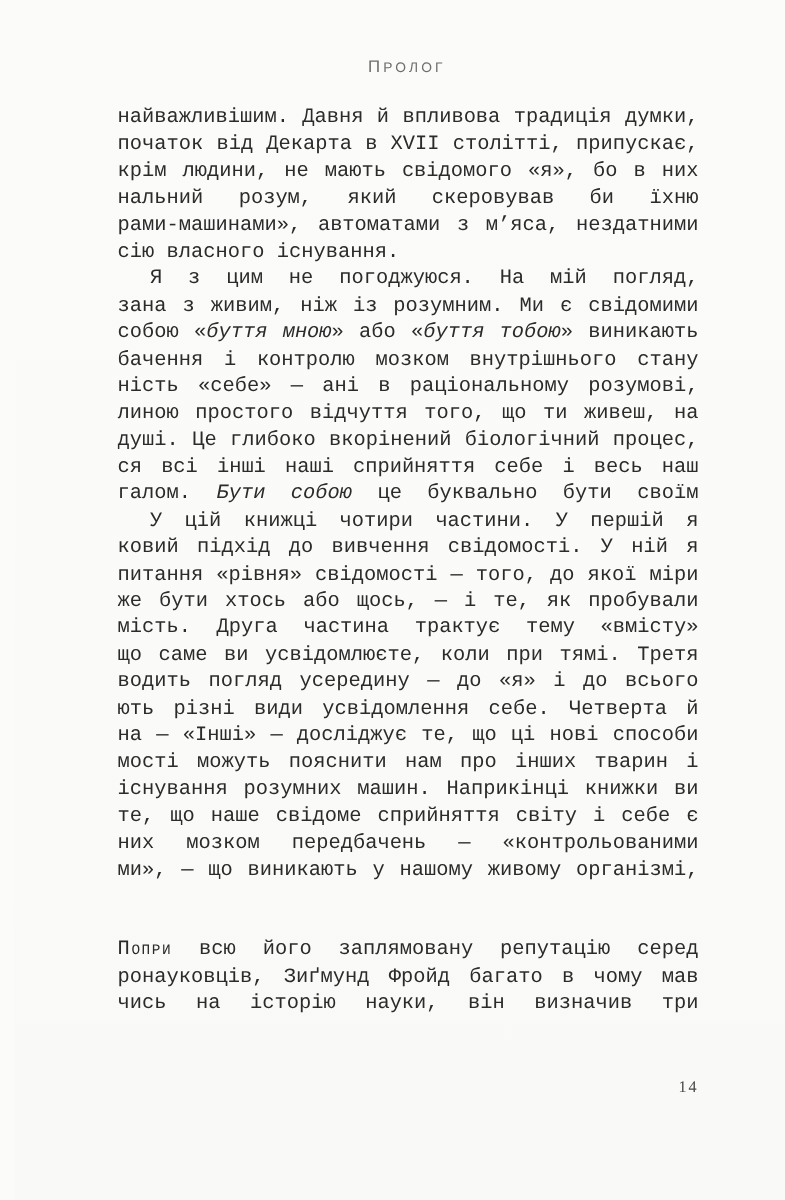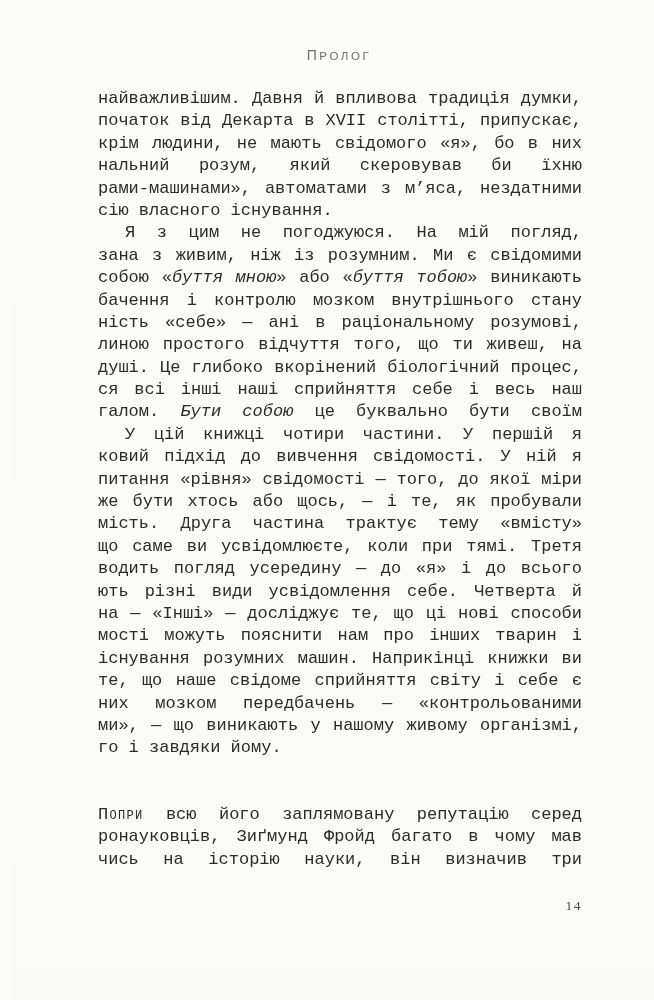--- a/index.html
+++ b/index.html
@@ -107,21 +107,20 @@
         <div class="line"><span>мість. Друга частина трактує тему «вмісту» свідомості — того,</span></div>
         <div class="line"><span>що саме ви усвідомлюєте, коли при тямі. Третя частина пере-</span></div>
         <div class="line"><span>водить погляд усередину — до «я» і до всього того, що охоплю-</span></div>
         <div class="line"><span>ють різні види усвідомлення себе. Четверта й остання части-</span></div>
         <div class="line"><span>на — «Інші» — досліджує те, що ці нові способи розуміння свідо-</span></div>
         <div class="line"><span>мості можуть пояснити нам про інших тварин і про можливість</span></div>
         <div class="line"><span>існування розумних машин. Наприкінці книжки ви зрозуміє-</span></div>
         <div class="line"><span>те, що наше свідоме сприйняття світу і себе є формами створе-</span></div>
         <div class="line"><span>них мозком передбачень — «контрольованими галюцинація-</span></div>
         <div class="line"><span>ми», — що виникають у нашому живому організмі, через ньо-</span></div>
-        <div class="line last"><span>го і завдяки йому.</span></div>
       </div>
       <div class="para section-break">
         <div class="line"><span class="sc">Попри</span><span> всю його заплямовану репутацію серед спільноти ней-</span></div>
         <div class="line"><span>ронауковців, Зиґмунд Фройд багато в чому мав рацію. Озираю-</span></div>
         <div class="line last"><span>чись на історію науки, він визначив три «прориви» крізь гадане</span></div>
       </div>
     </div>
 
   <div class="folio">14</div>
 </div>

